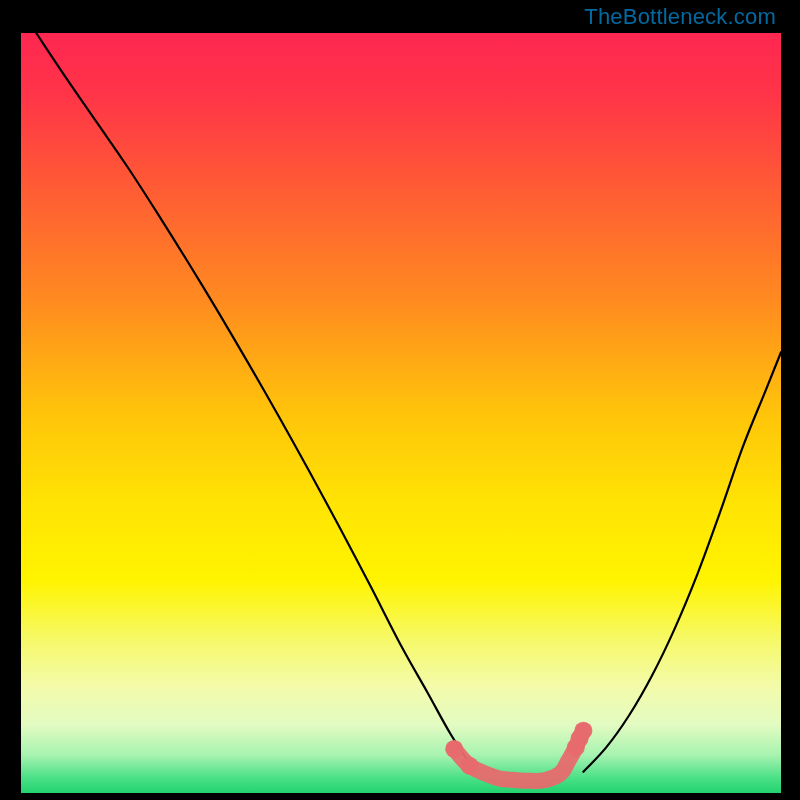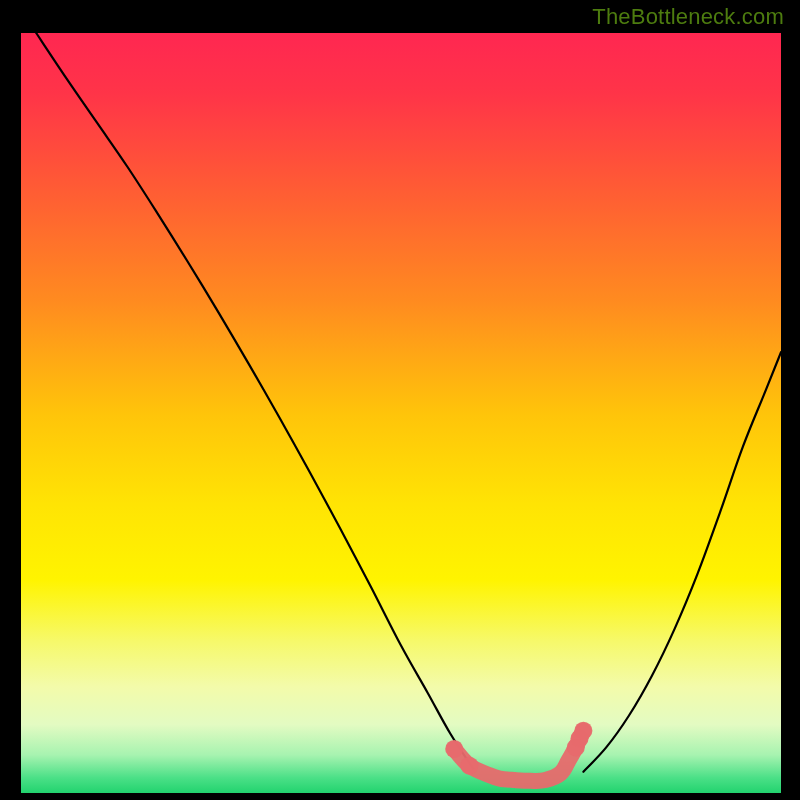--- a/index.html
+++ b/index.html
@@ -6,22 +6,22 @@
   html, body { width: 800px; height: 800px; overflow: hidden; background: #000; }
   .container {
     width: 800px;
     height: 800px;
     background: #000;
     position: relative;
   }
   .watermark {
     position: absolute;
     top: 4px;
-    right: 16px;
-    color: #4d7c0f;
+    right: 24px;
+    color: #0369a1;
     font-family: Arial, Helvetica, sans-serif;
     font-size: 22px;
     font-weight: 500;
     letter-spacing: 0.2px;
     z-index: 10;
   }
   .plot-wrap {
     position: absolute;
     left: 21px;
     top: 33px;

